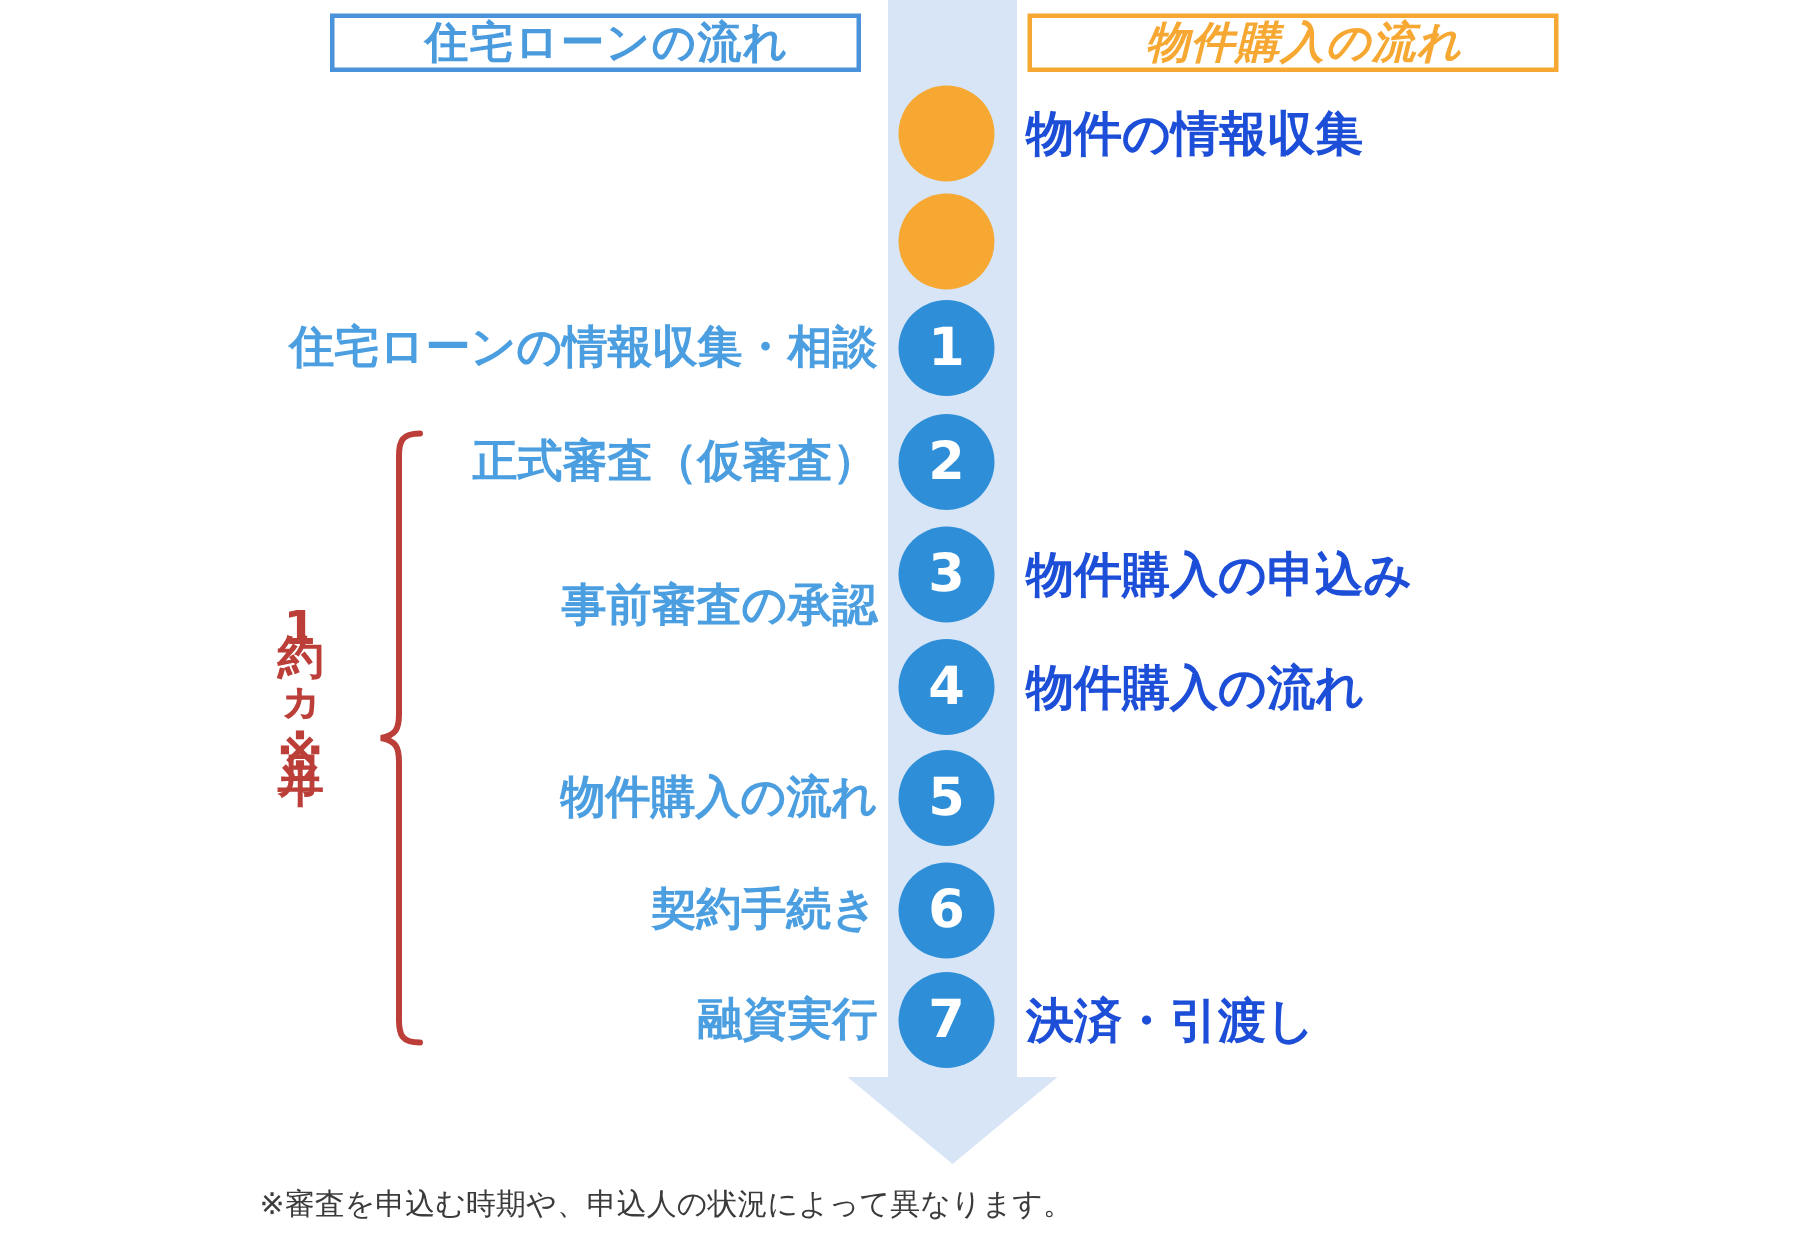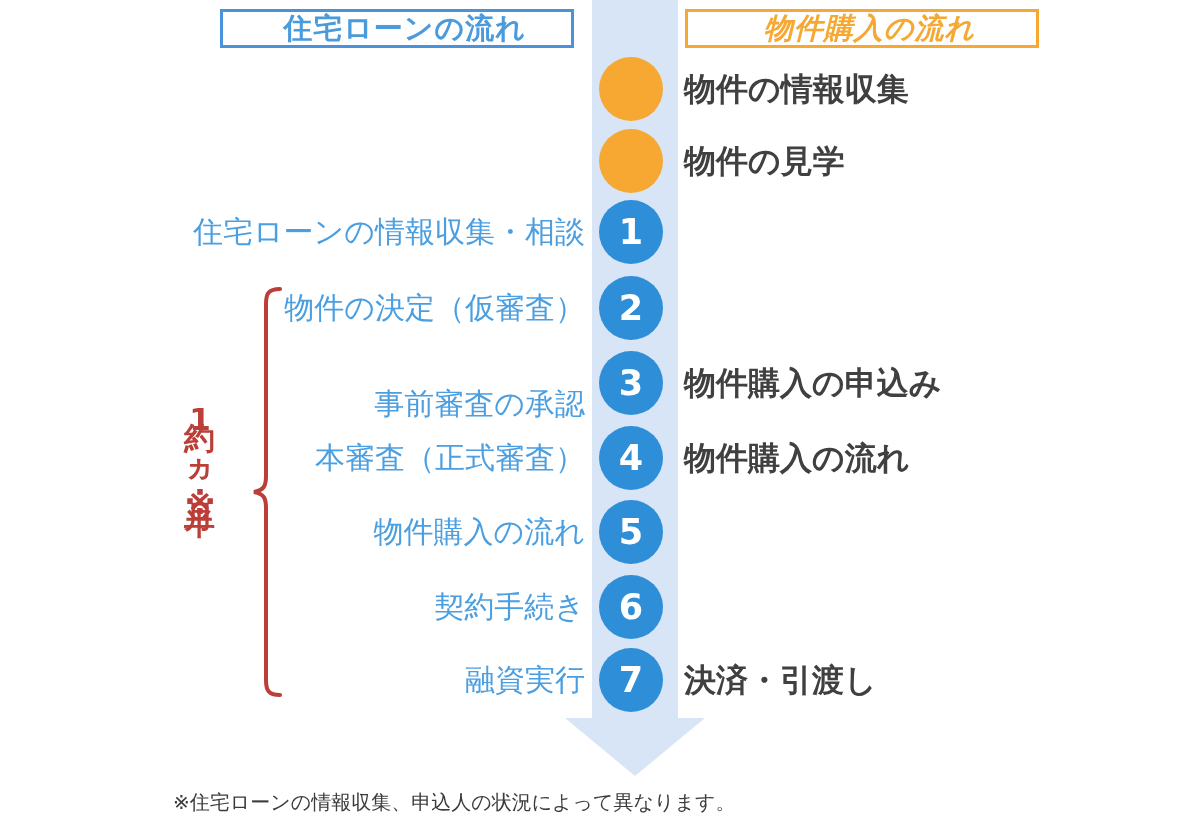--- a/index.html
+++ b/index.html
@@ -20,23 +20,23 @@
   .hbox.property{left:685px;border-color:#f6a832;color:#f6a832;font-style:italic;}
 
   
   .circle{position:absolute;left:599px;width:64px;height:64px;border-radius:50%;
     display:flex;align-items:center;justify-content:center;}
   .circle.orange{background:#f6a832;}
   .circle.blue{background:#2e8fd8;}
   .circle .num{color:#ffffff;font-size:35px;font-weight:bold;line-height:1;}
 
   
-  .llabel{position:absolute;right:615px;font-size:30px;font-weight:normal;color:#4b9fe1;
+  .llabel{position:absolute;right:615px;font-size:30px;font-weight:bold;color:#4b9fe1;
     line-height:36px;white-space:nowrap;text-align:right;}
-  .rlabel{position:absolute;left:684px;font-size:32px;font-weight:bold;color:#404040;
+  .rlabel{position:absolute;left:684px;font-size:32px;font-weight:bold;color:#1d4ed8;
     line-height:40px;white-space:nowrap;}
 
   
   .brace-svg{position:absolute;left:246px;top:286px;}
   .brace-label{position:absolute;left:184px;top:398px;color:#bb3e38;
     font-size:31px;font-weight:bold;writing-mode:vertical-rl;text-orientation:upright;
     letter-spacing:3px;line-height:1;}
 
   
   .footnote{position:absolute;left:173px;top:789px;font-size:20px;font-weight:500;
@@ -75,39 +75,37 @@
       <span class="num">5</span>
     </div>
   <div class="circle blue" style="top:575px">
       <span class="num">6</span>
     </div>
   <div class="circle blue" style="top:648px">
       <span class="num">7</span>
     </div>
 
   <div class="llabel" style="top:214px">住宅ローンの情報収集・相談</div>
-  <div class="llabel" style="top:290px">物件の決定（仮審査）</div>
+  <div class="llabel" style="top:290px">正式審査（仮審査）</div>
   <div class="llabel" style="top:386px">事前審査の承認</div>
-  <div class="llabel" style="top:440px">本審査（正式審査）</div>
   <div class="llabel" style="top:514px">物件購入の流れ</div>
   <div class="llabel" style="top:589px">契約手続き</div>
   <div class="llabel" style="top:662px">融資実行</div>
 
   <div class="rlabel" style="top:69px">物件の情報収集</div>
-  <div class="rlabel" style="top:141px">物件の見学</div>
   <div class="rlabel" style="top:363px">物件購入の申込み</div>
   <div class="rlabel" style="top:438px">物件購入の流れ</div>
   <div class="rlabel" style="top:660px">決済・引渡し</div>
 
   <svg class="brace-svg" width="40" height="415" viewBox="0 0 40 415">
     <path d="M 34 3
              C 22 3, 20 8, 20 18
              L 20 190
              C 20 200, 18 204, 8 206
              C 18 208, 20 212, 20 222
              L 20 394
              C 20 404, 22 409, 34 409" fill="none" stroke="#bb3e38" stroke-width="4" stroke-linecap="round"></path>
   </svg>
   <div class="brace-label">約1ヵ月半※</div>
 
-  <div class="footnote">※住宅ローンの情報収集、申込人の状況によって異なります。</div>
+  <div class="footnote">※審査を申込む時期や、申込人の状況によって異なります。</div>
 
 </div>
 
 </body></html>

